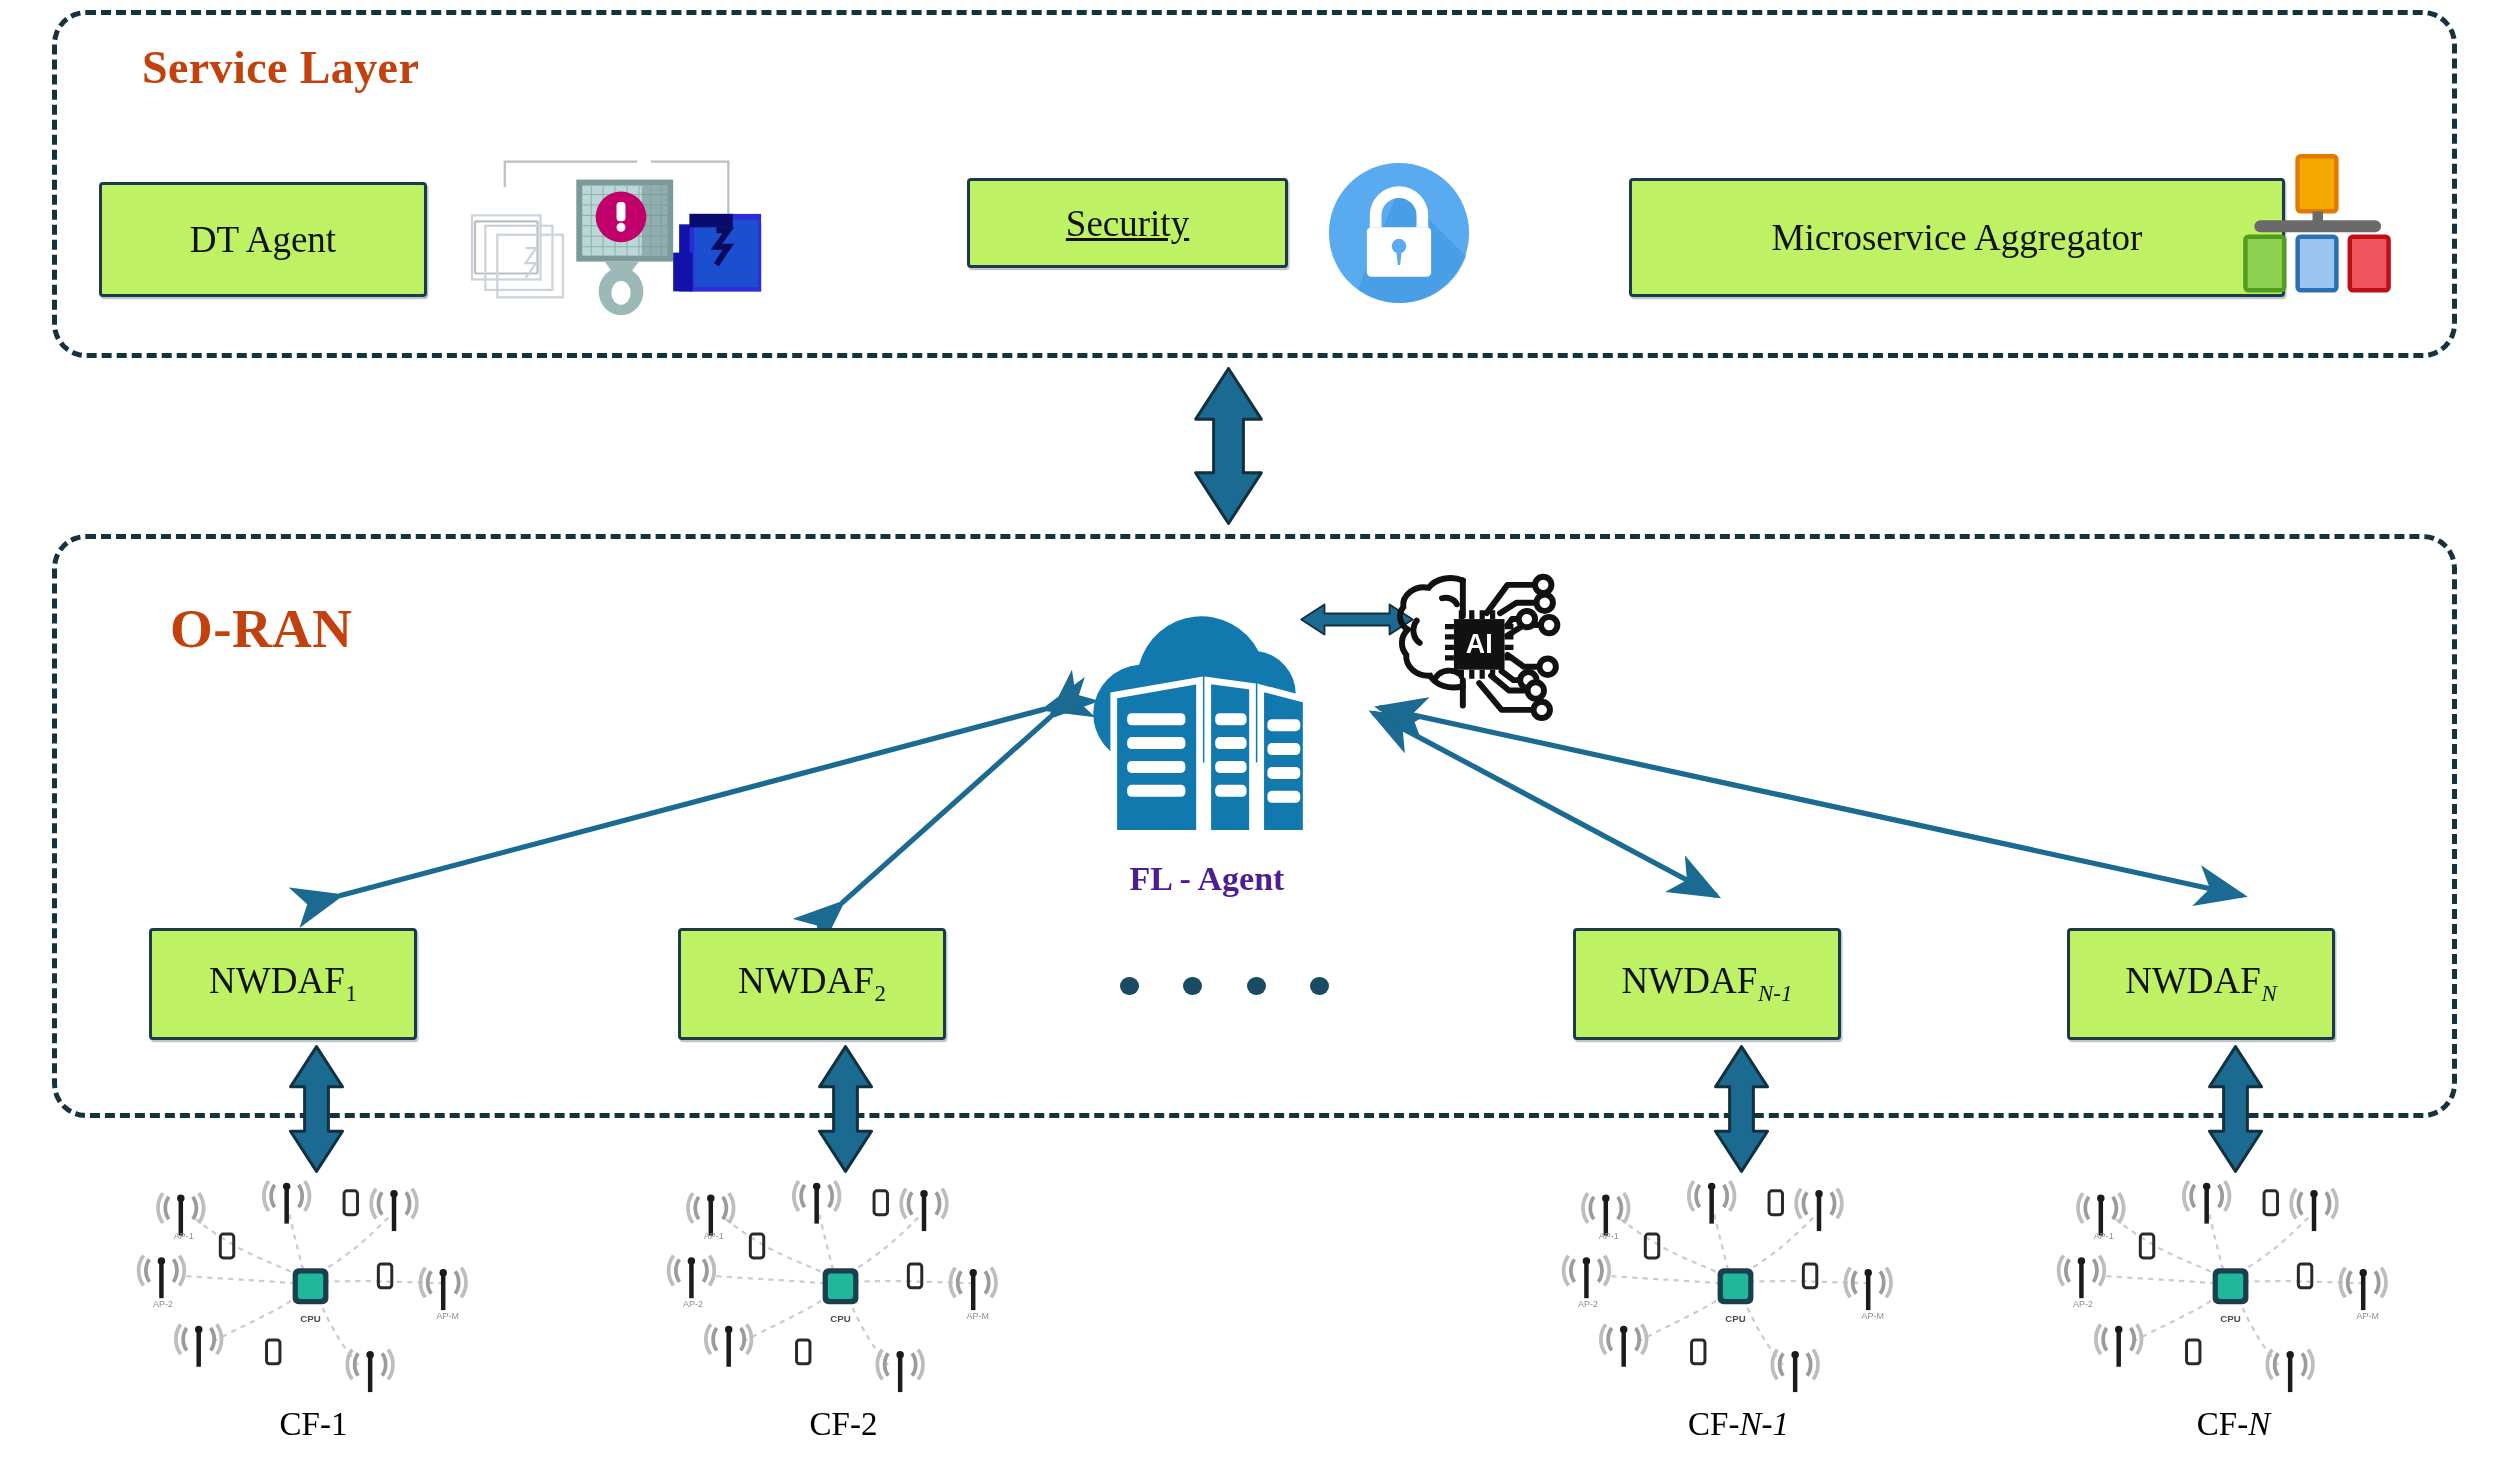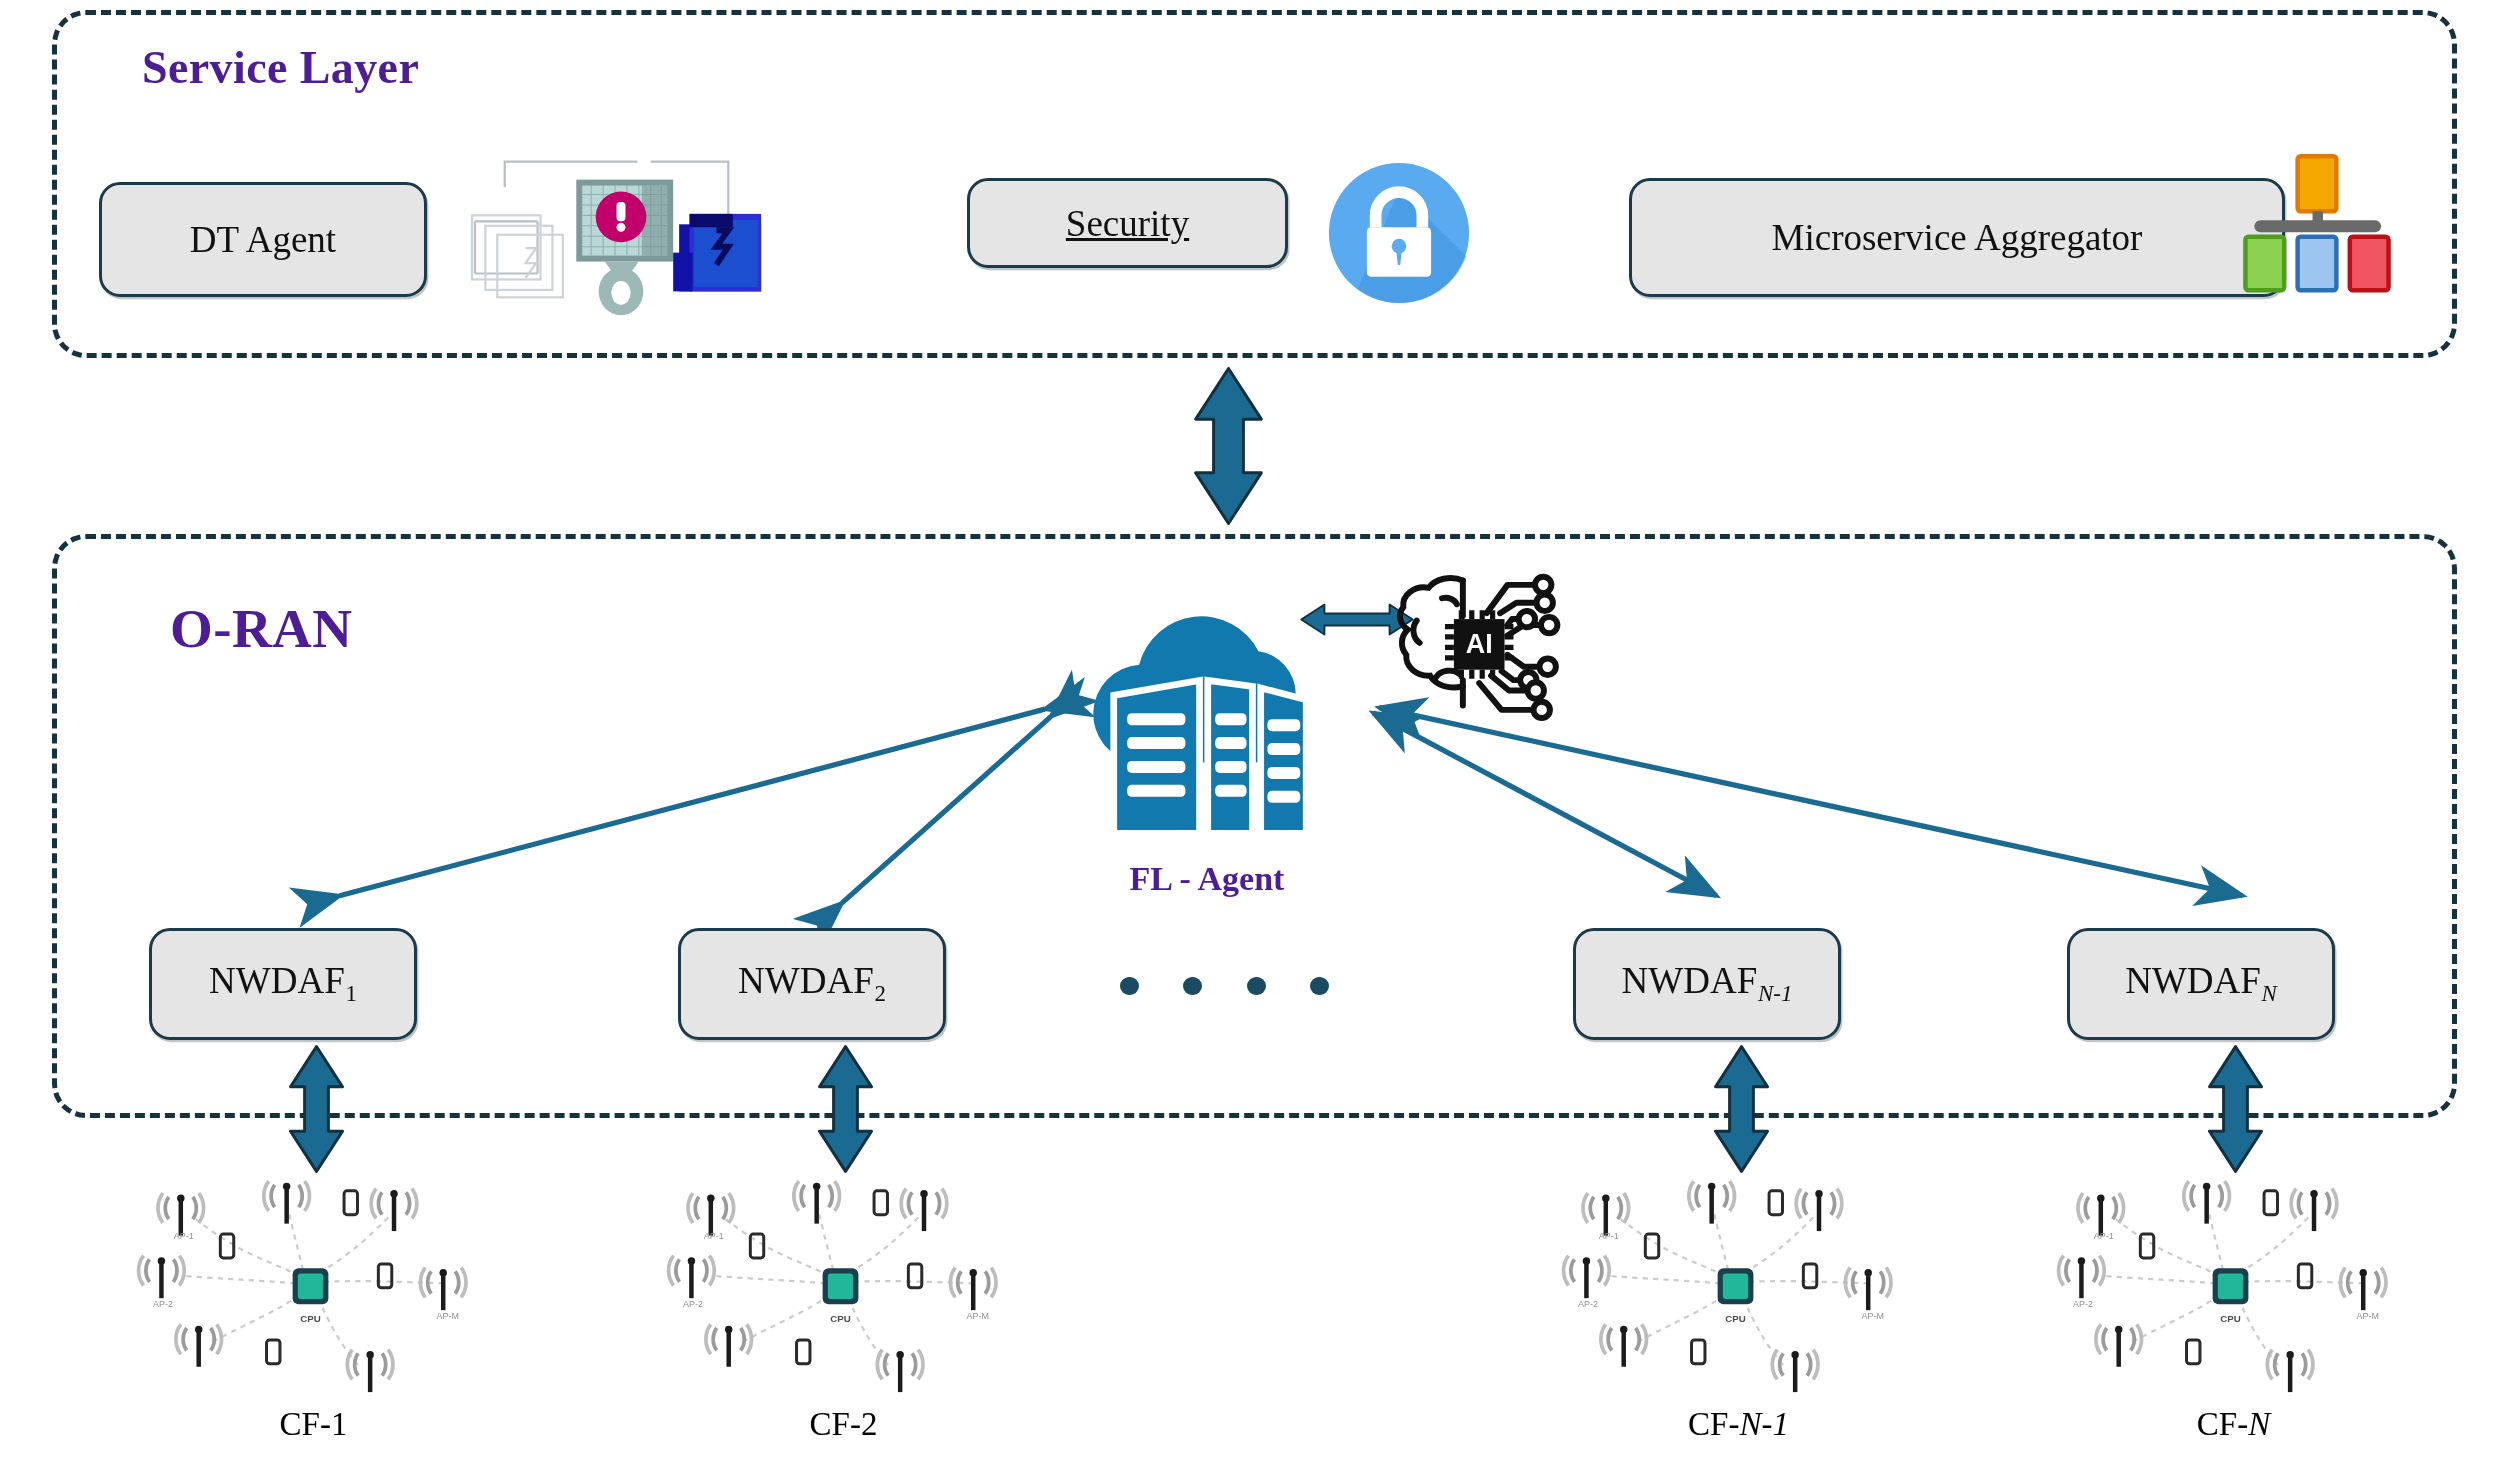--- a/index.html
+++ b/index.html
@@ -17,34 +17,34 @@
     border-radius:34px;
     background:transparent;
     box-sizing:border-box;
   }
   #service-panel{left:52px;top:10.4px;width:2405px;height:348px;}
   #oran-panel{left:52px;top:534px;width:2405px;height:584px;}
 
   .layer-title{
     position:absolute;
     font-weight:bold;
-    color:#4c1d95;
+    color:#c2410c;
     letter-spacing:0.4px;
     white-space:nowrap;
     font-family:"Liberation Serif","DejaVu Serif",serif;
   }
   #service-title{left:142px;top:41px;font-size:46px;}
   #oran-title{left:170px;top:597px;font-size:55px;}
 
   
   .rbox{
     position:absolute;box-sizing:border-box;
     border:3.7px solid #1b3b4b;
-    border-radius:21px;
-    background:#e5e5e5;
+    border-radius:4px;
+    background:#bef264;
     display:flex;align-items:center;justify-content:center;
     color:#111;
     font-family:"Liberation Serif","DejaVu Serif",serif;
     box-shadow:1.5px 2.2px 0 rgba(20,50,65,.28);
   }
   .rbox .lbl{white-space:nowrap;line-height:1;}
   .sub{font-size:.62em;vertical-align:-.32em;margin-left:0.7px;}
   .sub.it{font-style:italic;}
 
   #box-dt{left:99px;top:182px;width:328px;height:115px;font-size:37px;}

